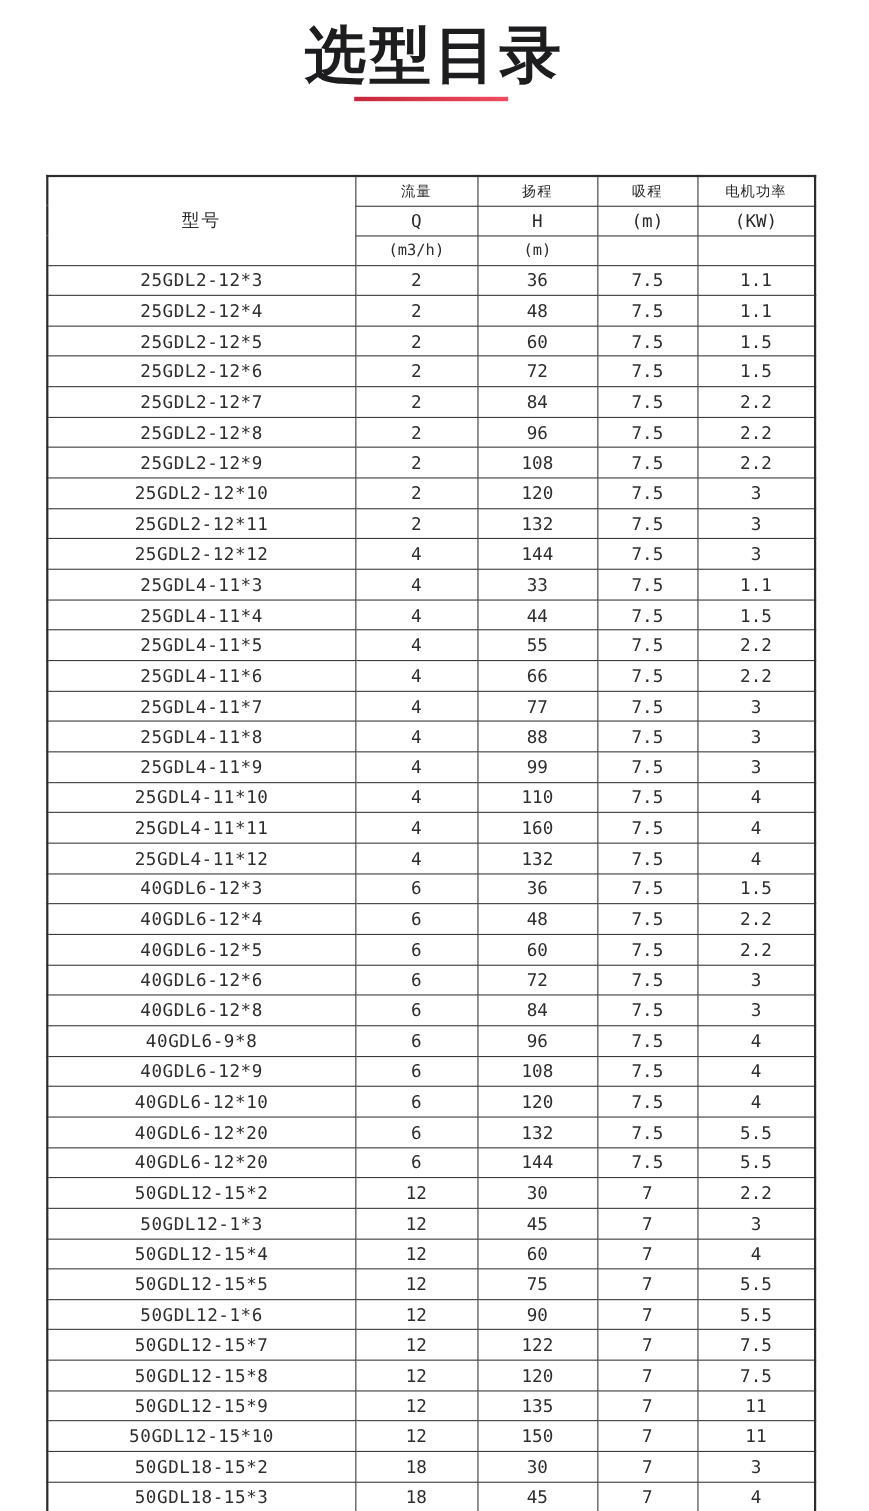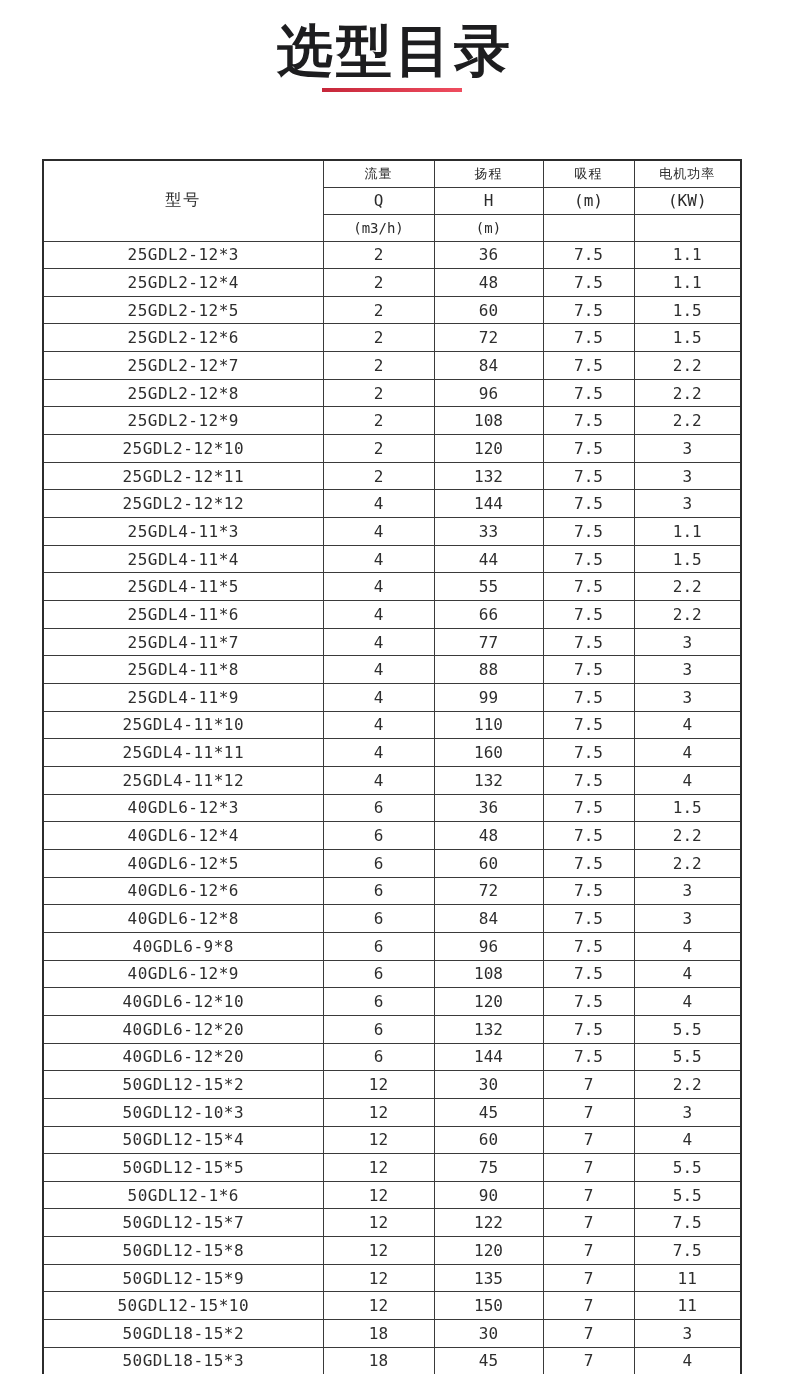--- a/index.html
+++ b/index.html
@@ -316,21 +316,21 @@
         <td class="value-cell">5.5</td>
       </tr>
       <tr>
         <td class="model-cell">50GDL12-15*2</td>
         <td class="value-cell">12</td>
         <td class="value-cell">30</td>
         <td class="value-cell">7</td>
         <td class="value-cell">2.2</td>
       </tr>
       <tr>
-        <td class="model-cell">50GDL12-10*3</td>
+        <td class="model-cell">50GDL12-1*3</td>
         <td class="value-cell">12</td>
         <td class="value-cell">45</td>
         <td class="value-cell">7</td>
         <td class="value-cell">3</td>
       </tr>
       <tr>
         <td class="model-cell">50GDL12-15*4</td>
         <td class="value-cell">12</td>
         <td class="value-cell">60</td>
         <td class="value-cell">7</td>

